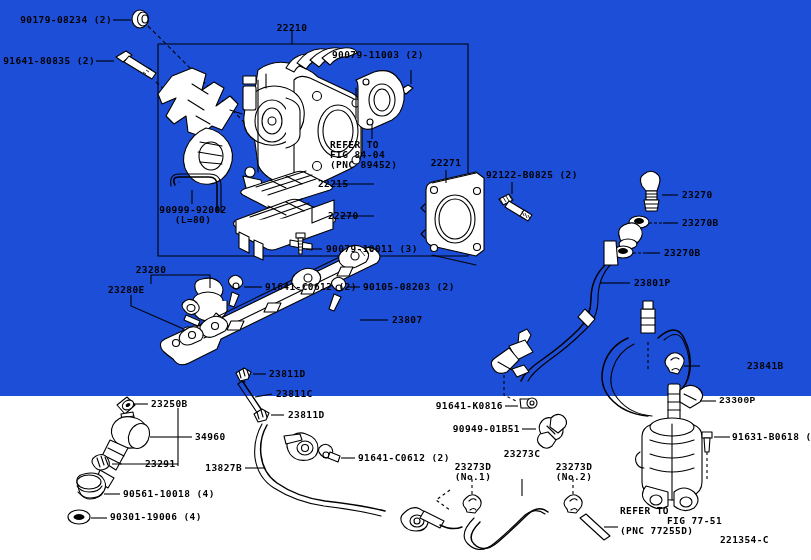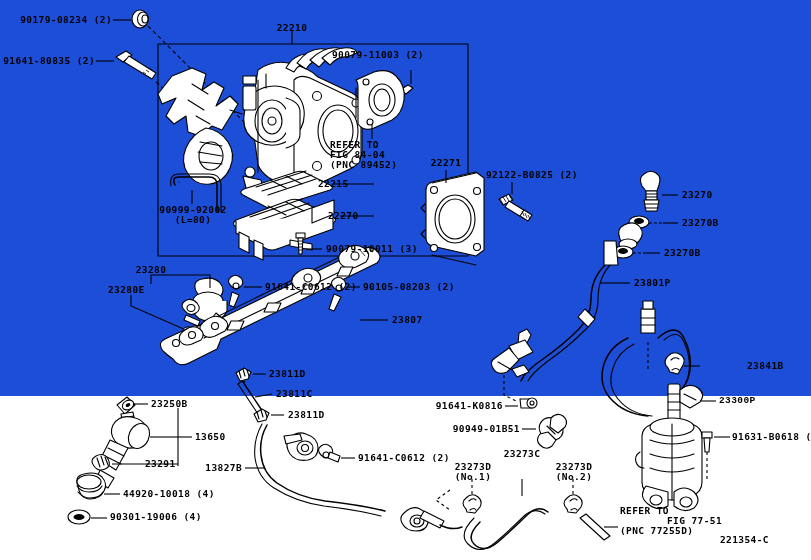--- a/index.html
+++ b/index.html
@@ -479,23 +479,23 @@
 
 <div class="lbl" style="left:269px;top:369px;">23811D</div>
 <div class="lbl" style="left:276px;top:389px;">23811C</div>
 <div class="lbl" style="left:288px;top:410px;">23811D</div>
 
 <div class="lbl" style="left:358px;top:453px;">91641-C0612 (2)</div>
 
 <div class="lbl r" style="left:180px;top:463px;width:62px;">13827B</div>
 
 <div class="lbl" style="left:151px;top:399px;">23250B</div>
-<div class="lbl" style="left:195px;top:432px;">13650</div>
+<div class="lbl" style="left:195px;top:432px;">34960</div>
 <div class="lbl" style="left:145px;top:459px;">23291</div>
-<div class="lbl" style="left:123px;top:489px;">44920-10018 (4)</div>
+<div class="lbl" style="left:123px;top:489px;">90561-10018 (4)</div>
 <div class="lbl" style="left:110px;top:512px;">90301-19006 (4)</div>
 
 <div class="lbl r" style="left:415px;top:401px;width:88px;">91641-K0816</div>
 
 <div class="lbl r" style="left:432px;top:424px;width:88px;">90949-01B51</div>
 
 <div class="lbl" style="left:703px;top:361px;margin-left:44px;">23841B</div>
 <div class="lbl" style="left:719px;top:396px;font-family:Liberation Mono, monospace;">23300P</div>
 <div class="lbl" style="left:732px;top:432px;">91631-B0618 (3)</div>
 

